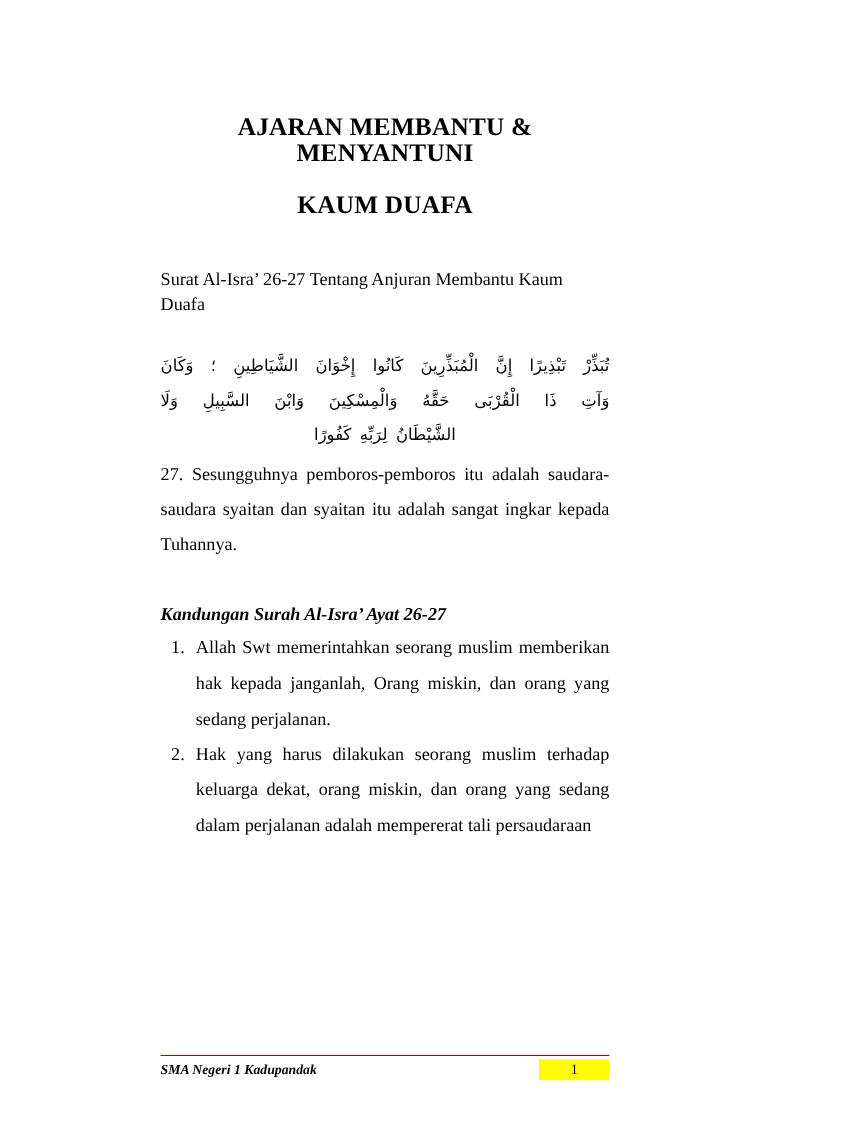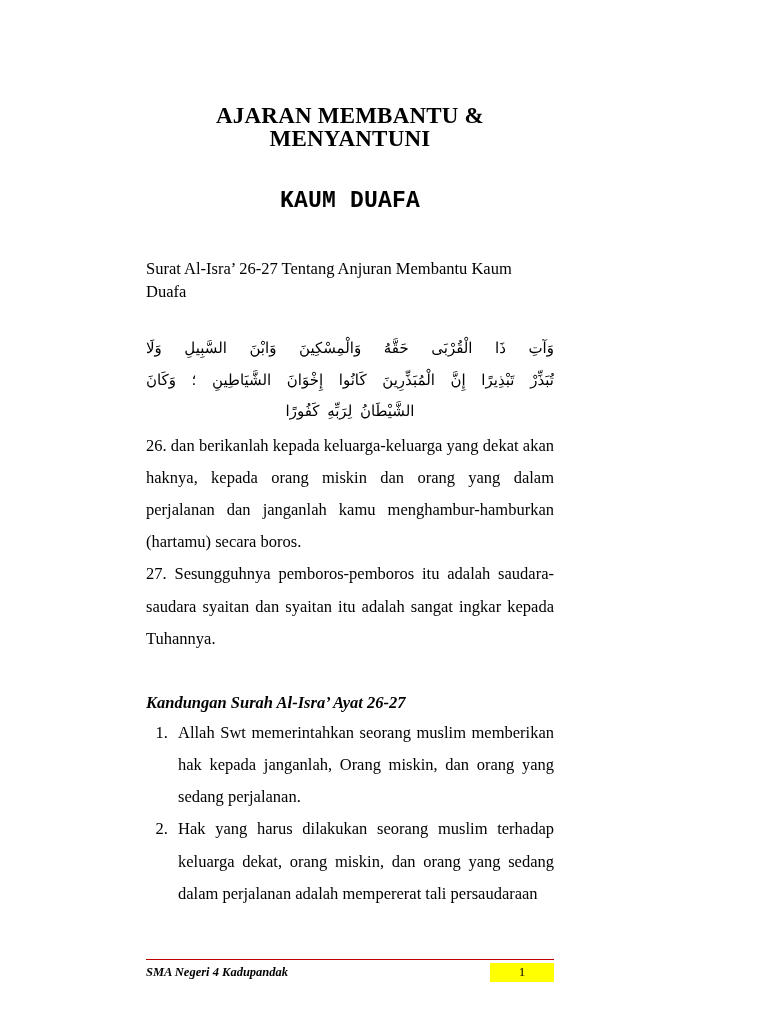--- a/index.html
+++ b/index.html
@@ -27,22 +27,21 @@
     font-weight: bold;
     font-size: 23px;
     letter-spacing: 0.2px;
     line-height: 1.0;
     margin: 0;
     padding-top: 104px;
     color: #000;
   }
   .doc-title .line2 {
     display: block;
-    margin-top: 40px;
-    font-family: Liberation Mono, monospace;
+    margin-top: 25px;
   }
   .subtitle {
     font-size: 16.5px;
     margin-top: 44px;
     line-height: 1.4;
   }
   .arabic-block {
     margin-top: 30px;
     font-size: 15px;
     line-height: 2.1;
@@ -131,38 +130,37 @@
 <div class="page">
 
   <h1 class="doc-title">
     <span>AJARAN MEMBANTU &amp; MENYANTUNI</span>
     <span class="line2">KAUM DUAFA</span>
   </h1>
 
   <div class="subtitle">Surat Al-Isra’ 26-27 Tentang Anjuran Membantu Kaum Duafa</div>
 
   <div class="arabic-block">
+    <span class="arabic-line l2">تُبَذِّرْ تَبْذِيرًا إِنَّ الْمُبَذِّرِينَ كَانُوا إِخْوَانَ الشَّيَاطِينِ ؛ وَكَانَ</span>
     <span class="arabic-line l1">وَآتِ ذَا الْقُرْبَى حَقَّهُ وَالْمِسْكِينَ وَابْنَ السَّبِيلِ وَلَا</span>
-    <span class="arabic-line l2">تُبَذِّرْ تَبْذِيرًا إِنَّ الْمُبَذِّرِينَ كَانُوا إِخْوَانَ الشَّيَاطِينِ ؛ وَكَانَ</span>
     <span class="arabic-line l3">الشَّيْطَانُ لِرَبِّهِ كَفُورًا</span>
   </div>
 
   <div class="verse">
-    <p class="last-line">26. dan berikanlah kepada keluarga-keluarga yang dekat akan haknya, kepada orang miskin dan orang yang dalam perjalanan dan janganlah kamu menghambur-hamburkan (hartamu) secara boros.</p>
     <p class="last-line">27. Sesungguhnya pemboros-pemboros itu adalah saudara-saudara syaitan dan syaitan itu adalah sangat ingkar kepada Tuhannya.</p>
   </div>
 
   <div class="section-heading">Kandungan Surah Al-Isra’ Ayat 26-27</div>
 
   <ol class="points">
     <li>Allah Swt memerintahkan seorang muslim memberikan hak kepada janganlah,  Orang miskin, dan orang yang sedang perjalanan.</li>
     <li>Hak yang harus dilakukan seorang muslim terhadap keluarga dekat, orang   miskin, dan orang yang sedang dalam perjalanan adalah mempererat tali  persaudaraan</li>
   </ol>
 
   <div class="footer">
     <hr class="footer-rule">
     <div class="footer-row">
-      <span class="footer-text">SMA Negeri 4 Kadupandak</span>
+      <span class="footer-text">SMA Negeri 1 Kadupandak</span>
       <span class="page-number">1</span>
     </div>
   </div>
 
 </div>
 
 </body></html>

